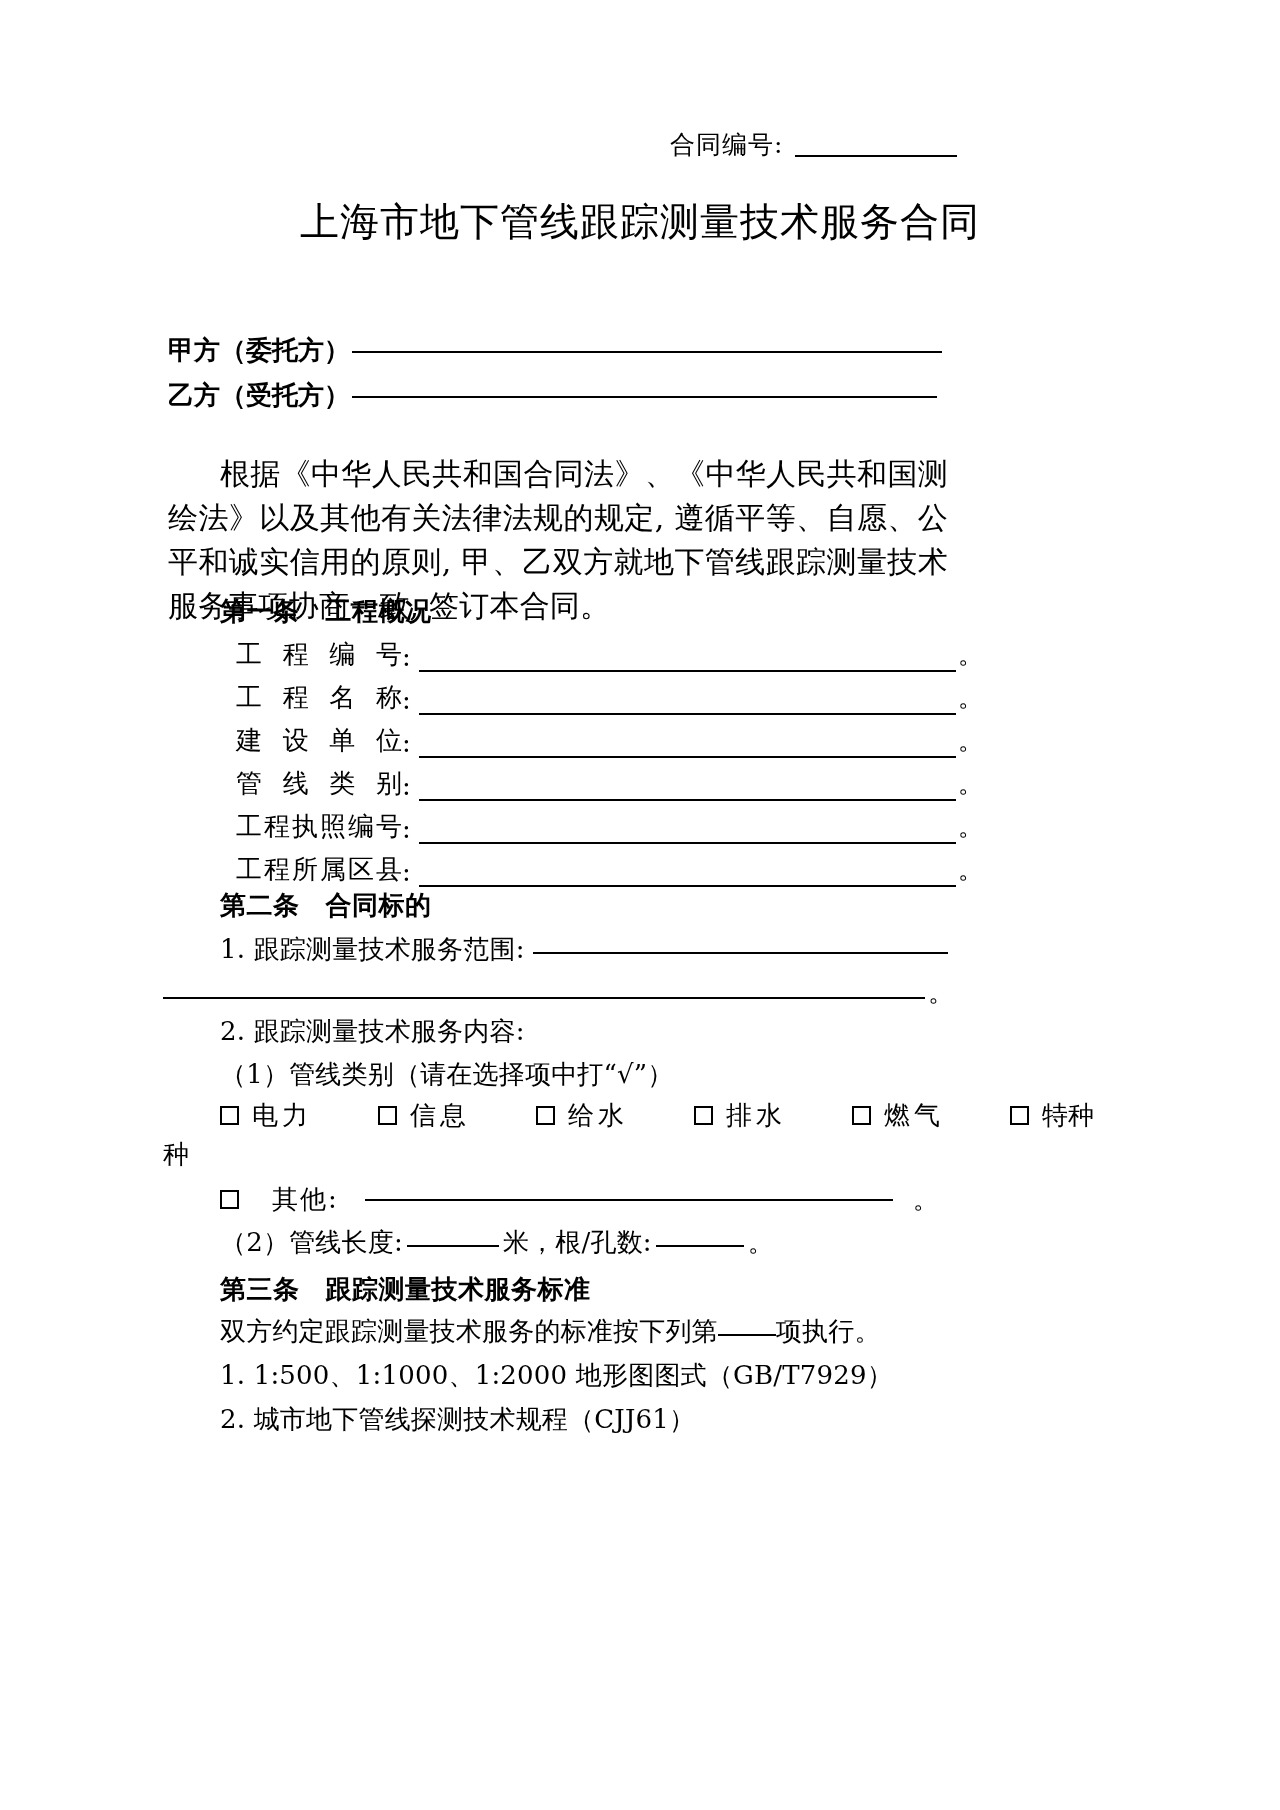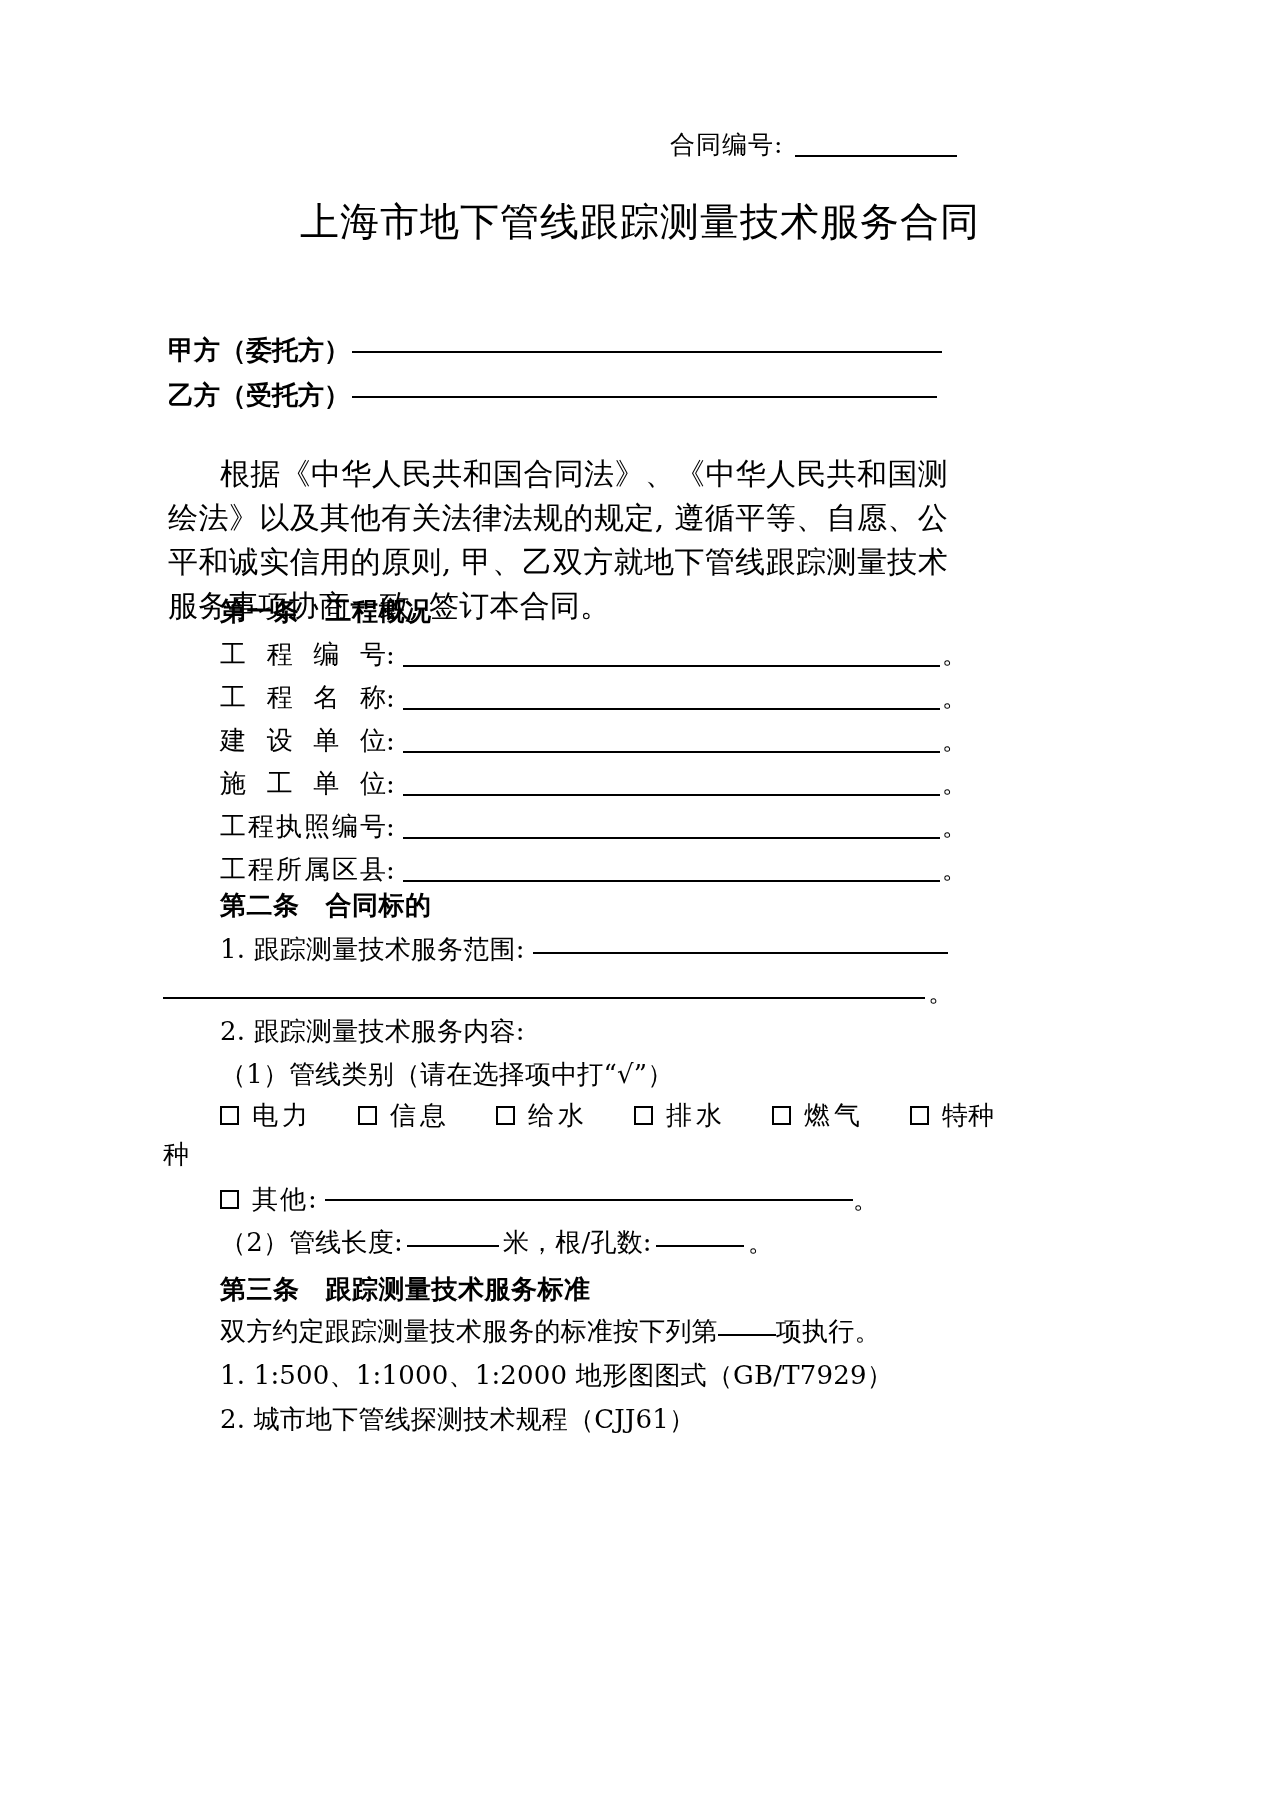--- a/index.html
+++ b/index.html
@@ -110,25 +110,25 @@
     font-weight: bold;
     font-size: 26px;
     white-space: nowrap;
     letter-spacing: 0.5px;
   }
   .sec-head .gap { display: inline-block; width: 26px; }
 
   
   .field-row {
     position: absolute;
-    left: 220px;
+    left: 236px;
     font-size: 26px;
     white-space: nowrap;
     display: flex;
-    align-items: center;
+    align-items: flex-end;
   }
   .field-row .flabel {
     display: inline-block;
     text-align: justify;
     text-align-last: justify;
     width: 166px;
   }
   .field-row .fcolon { margin-right: 4px; }
   .field-row .frule {
     display: inline-block;
@@ -161,20 +161,21 @@
   }
 
   
   .cbx-row {
     position: absolute;
     left: 220px;
     font-size: 26px;
     white-space: nowrap;
     display: flex;
     align-items: center;
+    gap: 20px;
   }
   .cbx-item {
     display: inline-flex;
     align-items: center;
     margin-right: 46px;
   }
   .cbx-item:last-child { margin-right: 0; }
   .cbx {
     display: inline-block;
     width: 19px;
@@ -231,21 +232,21 @@
   </div>
 
   <div class="field-row serif" style="top:723px;">
     <span class="flabel">建设单位</span>
       <span class="fcolon">:</span>
       <span class="frule" style="width:537px;"></span>
       <span class="fdot">。</span>
   </div>
 
   <div class="field-row serif" style="top:766px;">
-    <span class="flabel">施工单位</span>
+    <span class="flabel">管线类别</span>
       <span class="fcolon">:</span>
       <span class="frule" style="width:537px;"></span>
       <span class="fdot">。</span>
   </div>
 
   <div class="field-row serif" style="top:809px;">
     <span class="flabel">工程执照编号</span>
       <span class="fcolon">:</span>
       <span class="frule" style="width:537px;"></span>
       <span class="fdot">。</span>

